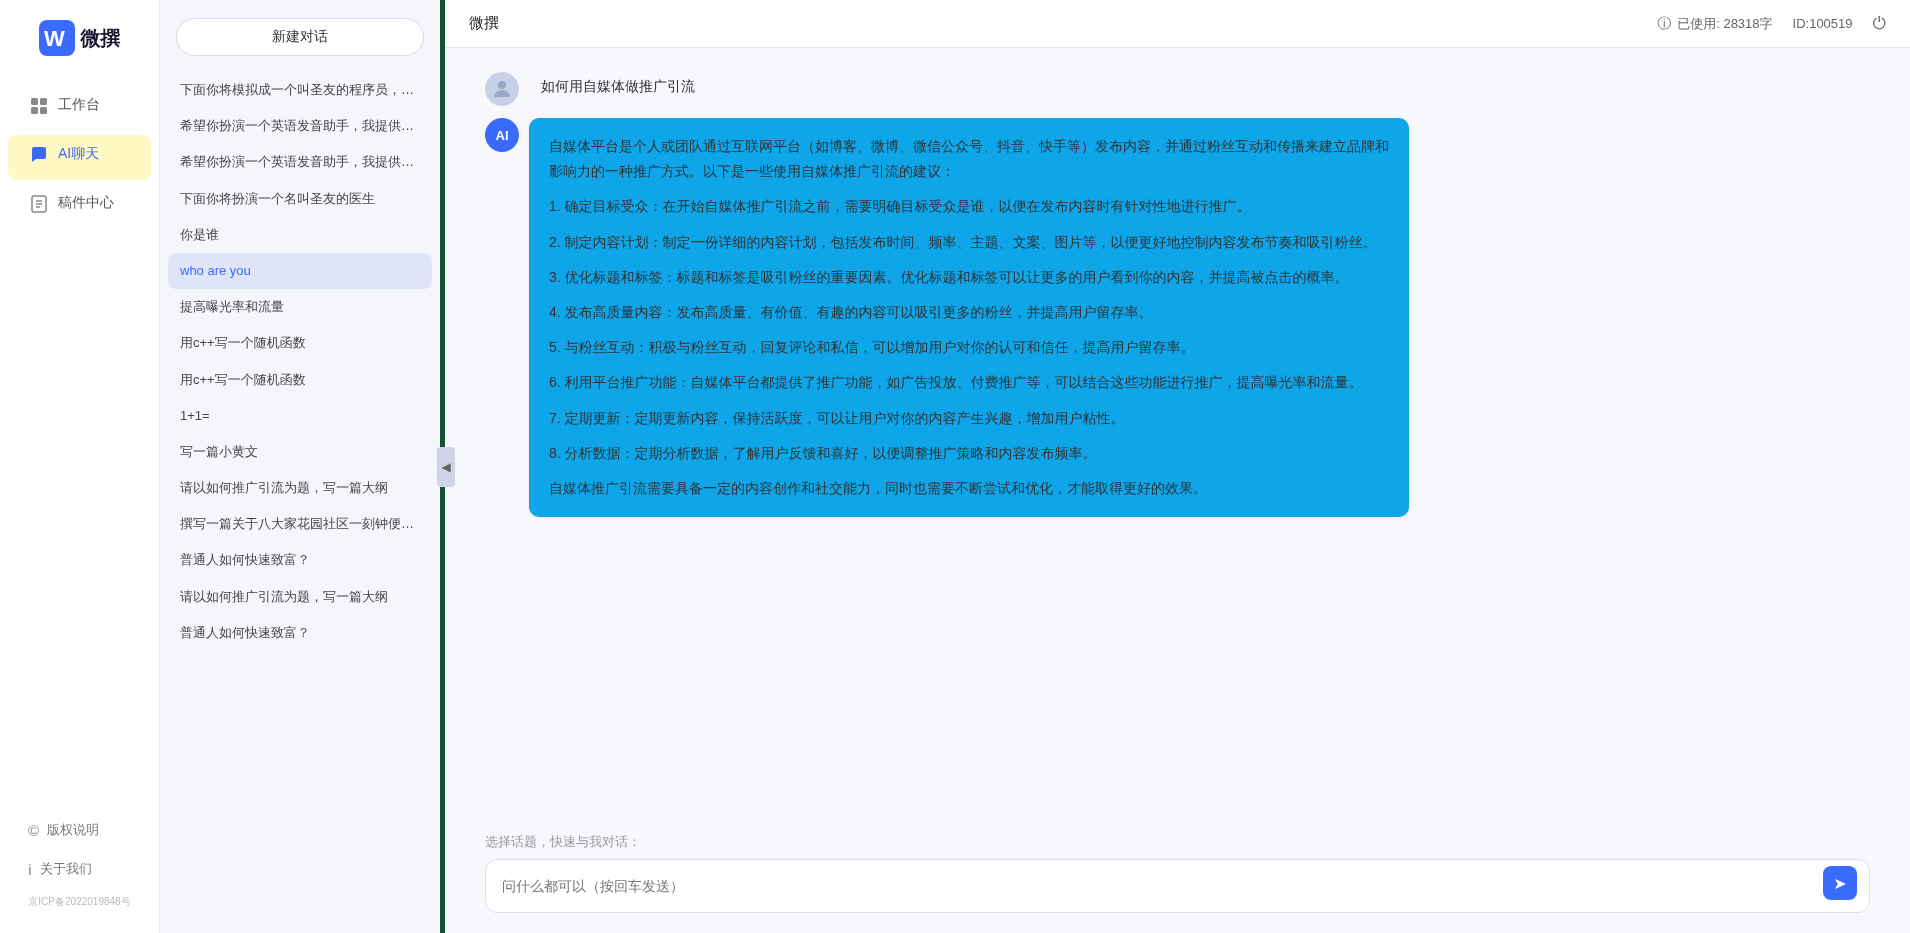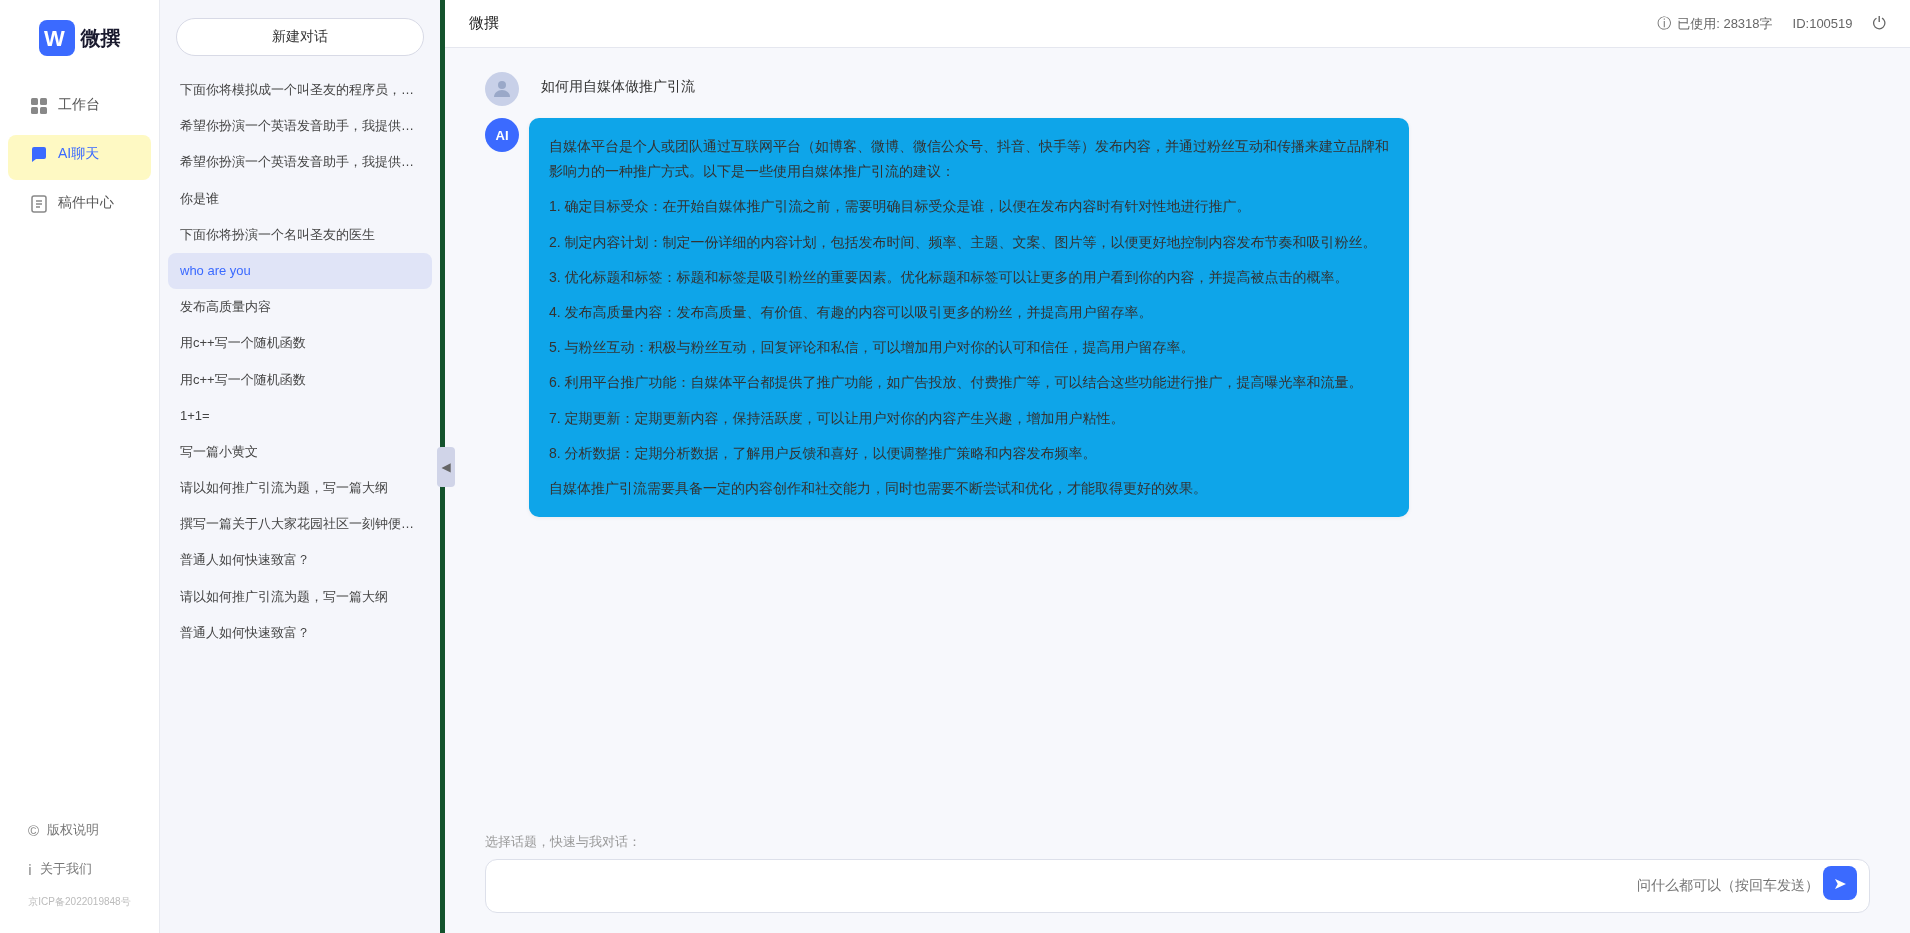--- a/index.html
+++ b/index.html
@@ -344,24 +344,24 @@
 </div>
 
 <div class="middle-panel">
   <div class="middle-header">
     <button class="new-chat-btn">新建对话</button>
   </div>
   <div class="history-list">
     <div class="history-item">下面你将模拟成一个叫圣友的程序员，我说...</div>
     <div class="history-item">希望你扮演一个英语发音助手，我提供给你...</div>
     <div class="history-item">希望你扮演一个英语发音助手，我提供给你...</div>
+    <div class="history-item">下面你将扮演一个名叫圣友的医生</div>
     <div class="history-item">你是谁</div>
-    <div class="history-item">下面你将扮演一个名叫圣友的医生</div>
     <div class="history-item active">who are you</div>
-    <div class="history-item">发布高质量内容</div>
+    <div class="history-item">提高曝光率和流量</div>
     <div class="history-item">用c++写一个随机函数</div>
     <div class="history-item">用c++写一个随机函数</div>
     <div class="history-item">1+1=</div>
     <div class="history-item">写一篇小黄文</div>
     <div class="history-item">请以如何推广引流为题，写一篇大纲</div>
     <div class="history-item">撰写一篇关于八大家花园社区一刻钟便民生...</div>
     <div class="history-item">普通人如何快速致富？</div>
     <div class="history-item">请以如何推广引流为题，写一篇大纲</div>
     <div class="history-item">普通人如何快速致富？</div>
   </div>
@@ -409,20 +409,20 @@
         <p>8. 分析数据：定期分析数据，了解用户反馈和喜好，以便调整推广策略和内容发布频率。</p>
         <p>自媒体推广引流需要具备一定的内容创作和社交能力，同时也需要不断尝试和优化，才能取得更好的效果。</p>
       </div>
     </div>
   </div>
 
   <div class="chat-input-area">
     <div class="quick-topics">选择话题，快速与我对话：</div>
     <div class="input-wrapper">
       <div class="input-box">
-        <textarea style="width: 100%; border: none; outline: none; resize: none; font-size: 14px; color: #b91c1c; background: transparent; font-family: Liberation Mono, monospace; line-height: 1.5; text-align: right;" rows="1" placeholder="问什么都可以（按回车发送）"></textarea>
+        <textarea style="width: 100%; border: none; outline: none; resize: none; font-size: 14px; color: #b91c1c; background: transparent; font-family: Liberation Sans, sans-serif; line-height: 1.5;" rows="1" placeholder="问什么都可以（按回车发送）"></textarea>
         <div class="send-btn">
           <span>➤</span>
         </div>
       </div>
     </div>
   </div>
 </div>
 
 </body></html>

